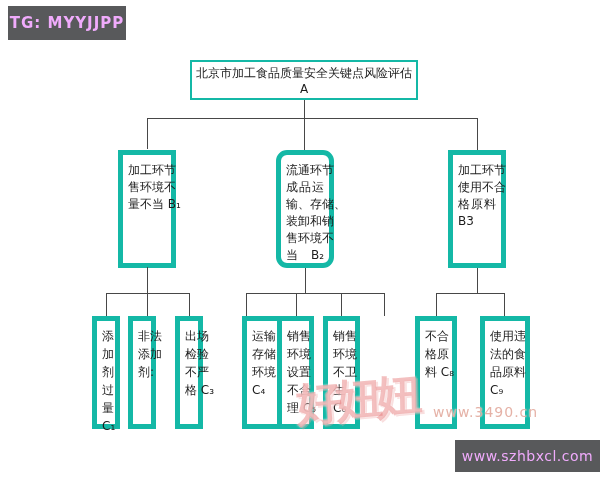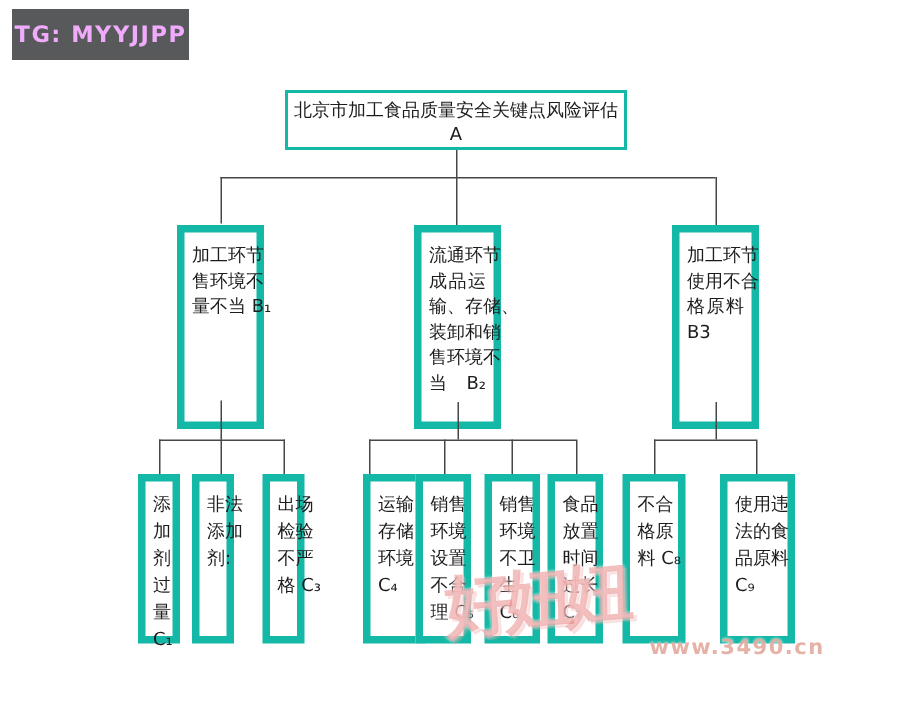--- a/index.html
+++ b/index.html
@@ -26,23 +26,23 @@
   }
   .box.root{
     left:190px;top:60px;width:228px;height:40px;border-width:2px;
     text-align:center;padding-top:3px;line-height:16px;
   }
   .box .ln{
     padding:0 5px;text-align:justify;text-align-last:justify;
     -moz-text-align-last:justify;white-space:nowrap;
   }
   .box.root .ln{text-align:center;text-align-last:center;padding:0 2px;}
-  .box.lv2{top:150px;width:58px;height:136px;padding-top:7px;}
+  .box.lv2{top:150px;width:58px;height:118px;padding-top:7px;}
   .b1{left:118px;top:149px;}
-  .b2{left:276px;}
+  .b2{left:276px;border-radius:11px;}
   .b3{left:448px;}
   .box.lv3{top:316px;height:113px;padding-top:6px;line-height:18px;}
   .c1{left:92px;width:28px;}
   .c2{left:128px;width:28px;}
   .c3{left:175px;width:28px;}
   .c4{left:242px;width:42px;}
   .c5{left:277px;width:37px;}
   .c6{left:323px;width:37px;}
   .c7{left:365px;width:37px;}
   .c8{left:415px;width:42px;}
@@ -57,25 +57,24 @@
   }
   .wm-name{
     position:absolute;left:427px;top:385px;
     font-size:17px;font-weight:bold;letter-spacing:2px;
     color:rgba(238,142,138,0.82);
     text-shadow:0 0 2px rgba(255,255,255,0.95), 0 0 1px #fff;
     pointer-events:none;
   }
   .wm-url{
     position:absolute;left:433px;top:404px;
-    font-size:14px;font-weight:bold;letter-spacing:1px;
+    font-size:14px;font-weight:normal;letter-spacing:1px;
     color:rgba(224,164,152,0.85);
     text-shadow:0 0 2px rgba(255,255,255,0.95);
     pointer-events:none;
-    margin-top:20px;
   }
 </style>
 </head>
 <body>
 
 <div class="stage">
 
   <div class="badge tg">TG: MYYJJPP</div>
 
   <div class="box root">
@@ -159,36 +158,30 @@
     <div class="ln">不合</div>
     <div class="ln">理 C₅</div>
   </div>
   <div class="box lv3 c6">
     <div class="ln">销售</div>
     <div class="ln">环境</div>
     <div class="ln">不卫</div>
     <div class="ln">生</div>
     <div class="ln">C₆</div>
   </div>
-  <div class="box lv3 c7">
-    <div class="ln">食品</div>
-    <div class="ln">放置</div>
-    <div class="ln">时间</div>
-    <div class="ln">过长</div>
-    <div class="ln">C₇</div>
-  </div>
   <div class="box lv3 c8">
     <div class="ln">不合</div>
     <div class="ln">格原</div>
     <div class="ln">料 C₈</div>
   </div>
   <div class="box lv3 c9">
     <div class="ln">使用违</div>
     <div class="ln">法的食</div>
     <div class="ln">品原料</div>
     <div class="ln">C₉</div>
   </div>
 
   <div class="wm-logo">好妞妞</div>
   <div class="wm-url">www.3490.cn</div>
 
+  <div class="badge site">www.szhbxcl.com</div>
 
 </div>
 
 </body></html>

